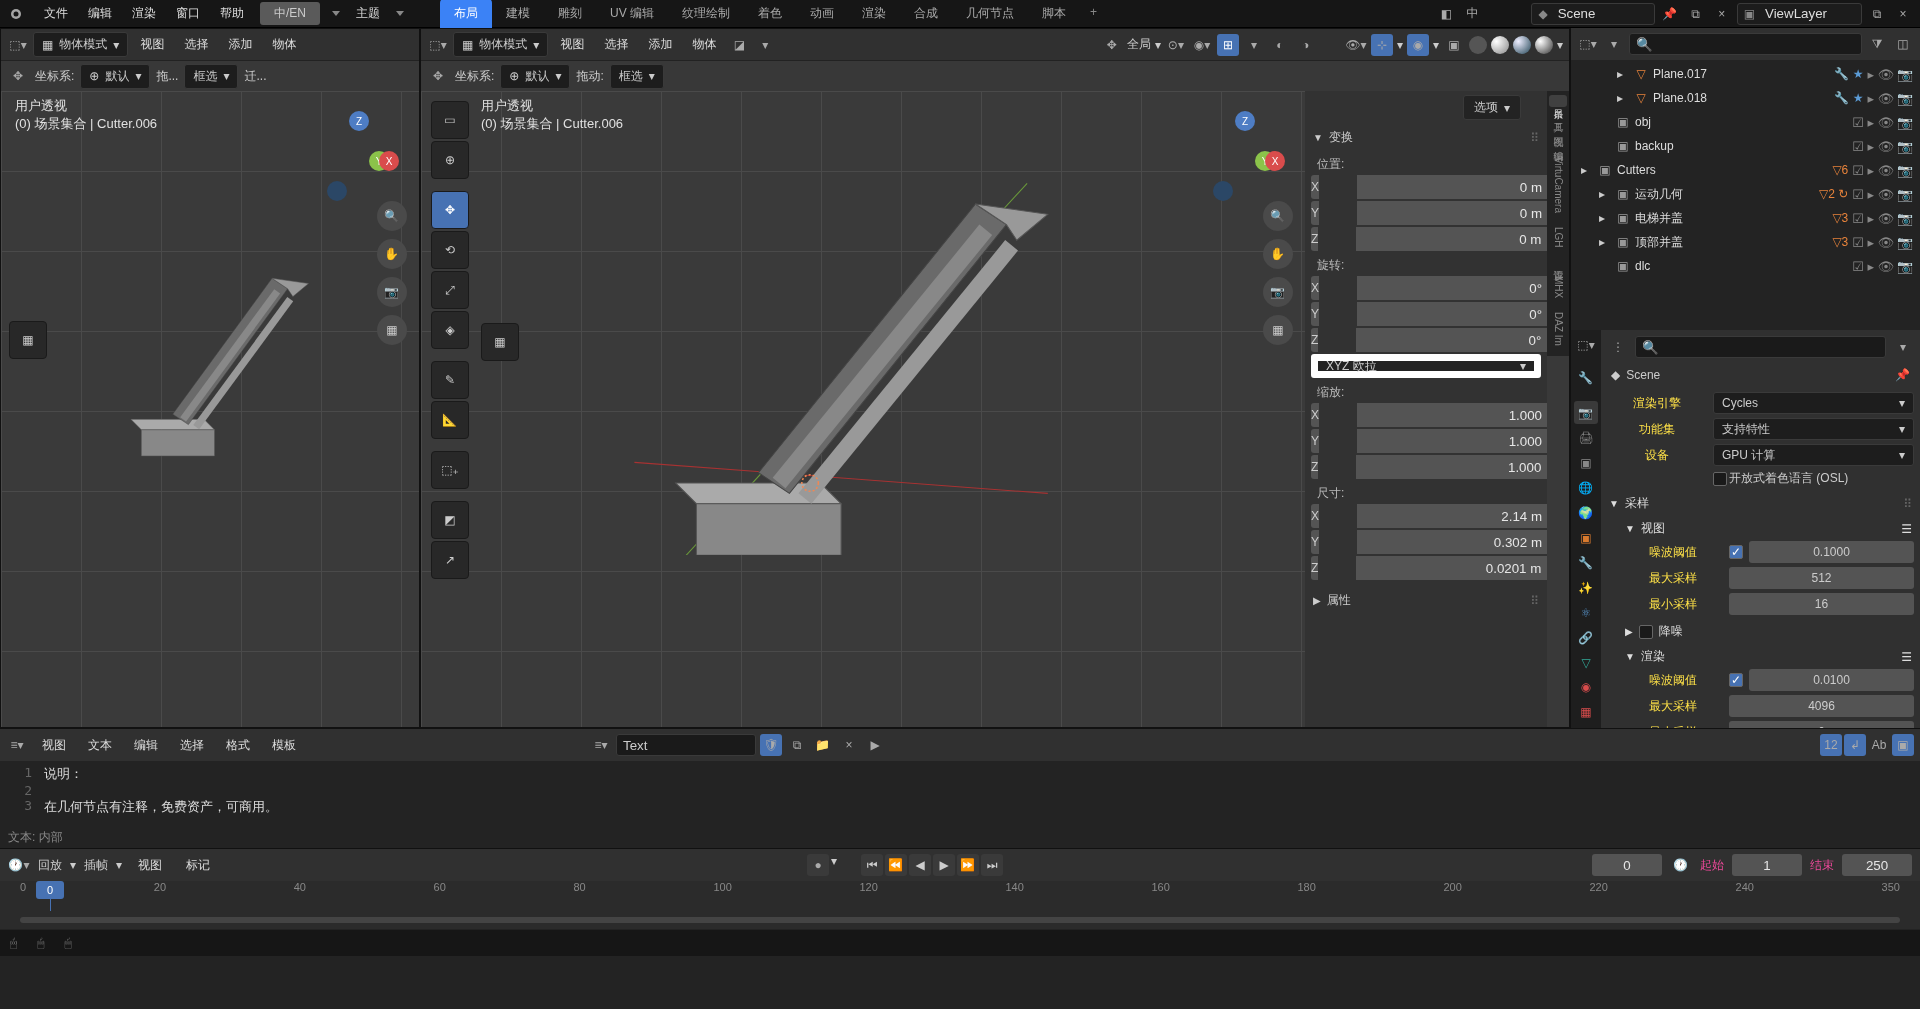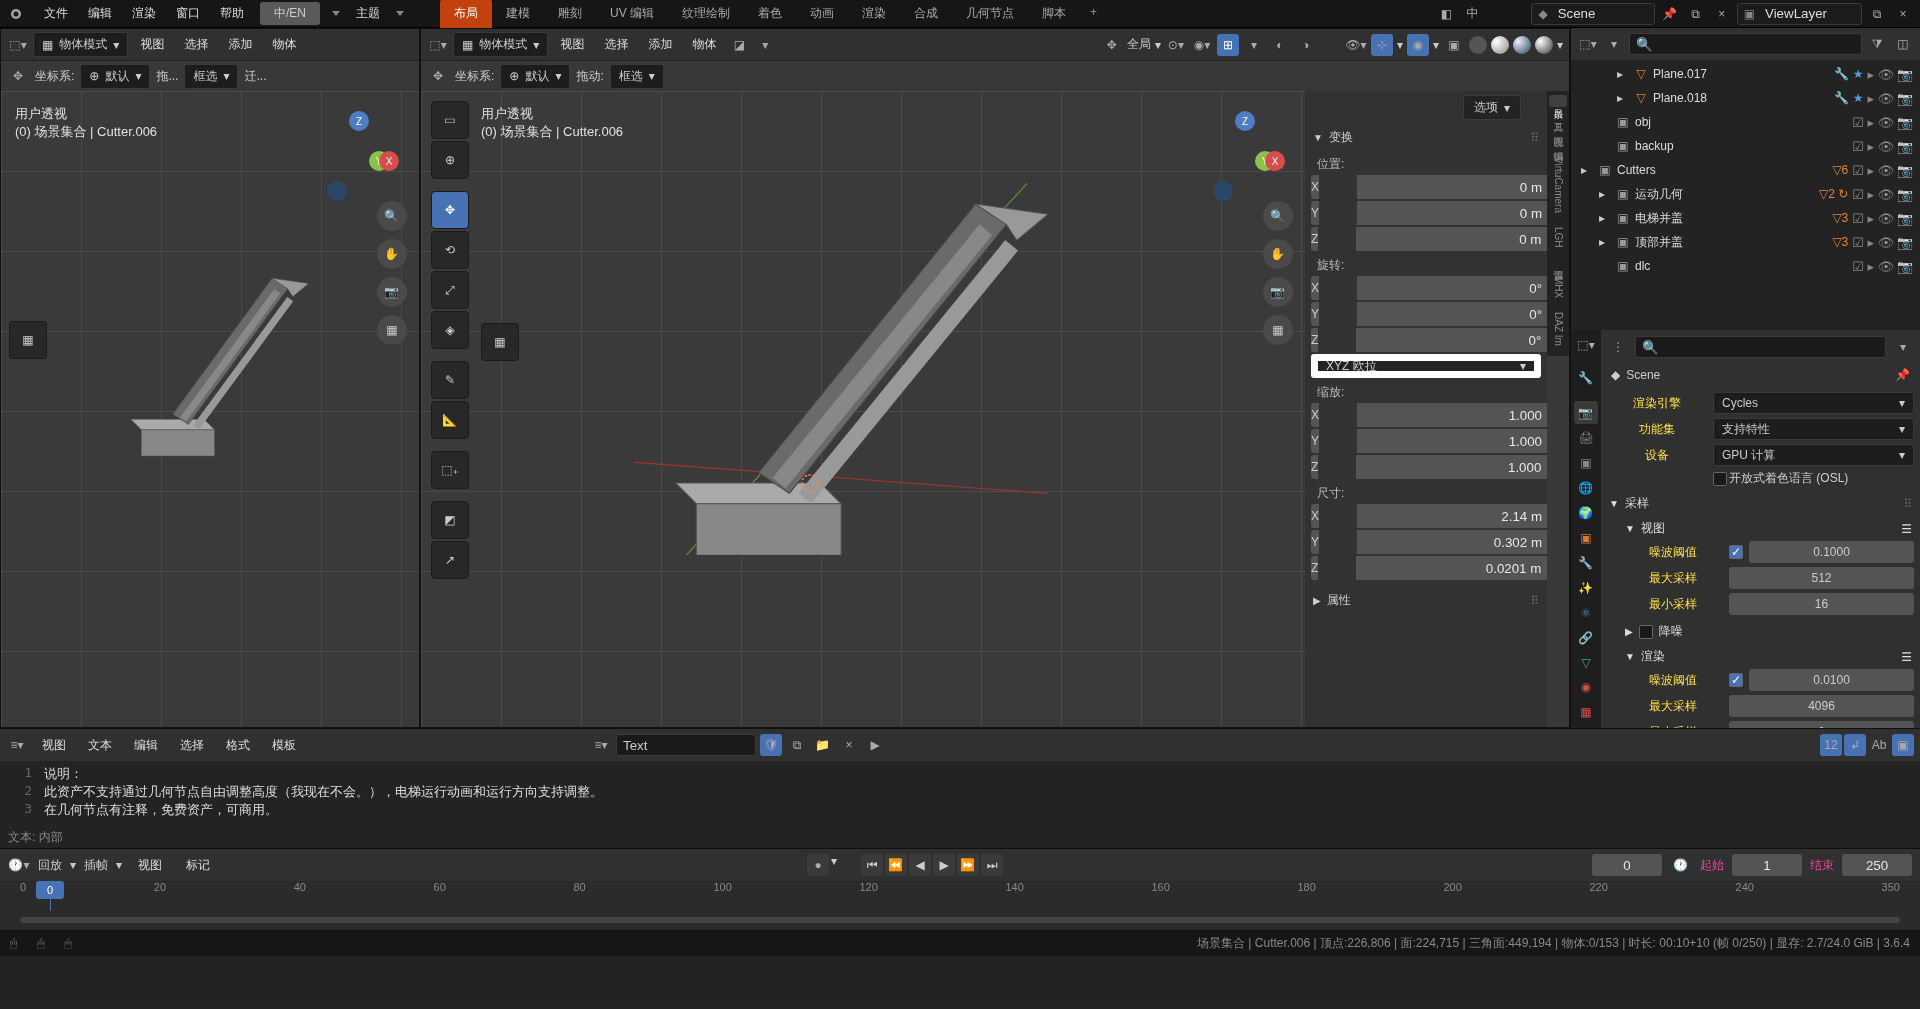--- a/index.html
+++ b/index.html
@@ -43,21 +43,21 @@
 }
 .workspace-tabs {
   display: flex;
   margin-left: 30px;
 }
 .workspace-tab {
   padding: 6px 14px;
   color: #aaa;
 }
 .workspace-tab.active {
-  background: #c2410c;
+  background: #3b82f6;
   color: #fff;
   border-radius: 4px 4px 0 0;
 }
 .tab-plus { padding: 6px 10px; color: #888;}
 .top-right {
   margin-left: auto;
   display: flex;
   align-items: center;
   gap: 4px;
 }
@@ -130,21 +130,21 @@
   position: absolute;
   top: 62px; bottom: 0; left: 0; right: 0;
   background:
     linear-gradient(#4a4a4a 1px, transparent 1px) 0 0/80px 80px,
     linear-gradient(90deg, #4a4a4a 1px, transparent 1px) 0 0/80px 80px,
     #3a3a3a;
   overflow: hidden;
 }
 .vp-label {
   position: absolute;
-  top: 14px; left: 14px;
+  top: 6px; left: 14px;
   font-size: 13px;
   color: #e0e0e0;
   line-height: 1.4;
 }
 .nav-gizmo {
   position: absolute;
   top: 20px; right: 20px;
   width: 80px; height: 80px;
 }
 .axis-ball { position: absolute; width: 20px; height: 20px; border-radius: 50%; font-size: 10px; display: flex; align-items: center; justify-content: center; color: #fff; }
@@ -934,21 +934,20 @@
         <span class="icon-btn" style="background:#4772b3;">▣</span>
       </div>
     </div>
     <div class="text-body">
       <div class="text-line">
           <span class="lineno">1</span>
           <span>说明：</span>
         </div>
       <div class="text-line">
           <span class="lineno">2</span>
-          <span>    此资产不支持通过几何节点自由调整高度（我现在不会。），电梯运行动画和运行方向支持调整。</span>
         </div>
       <div class="text-line">
           <span class="lineno">3</span>
           <span>    在几何节点有注释，免费资产，可商用。</span>
         </div>
     </div>
     <div class="text-footer">文本: 内部</div>
   </div>
 </div>
 
@@ -999,14 +998,13 @@
   </div>
   <div style="height:18px; background:#2b2b2b; position:relative;">
     <div style="position:absolute; left:20px; right:20px; top:6px; height:6px; background:#444; border-radius:3px;"></div>
   </div>
 </div>
 
 <div class="statusbar">
   <span>🖱</span>
   <span>🖱</span>
   <span>🖱</span>
-  <div class="right">场景集合 | Cutter.006 | 顶点:226,806 | 面:224,715 | 三角面:449,194 | 物体:0/153 | 时长: 00:10+10 (帧 0/250) | 显存: 2.7/24.0 GiB | 3.6.4</div>
 </div>
 
 </body></html>

